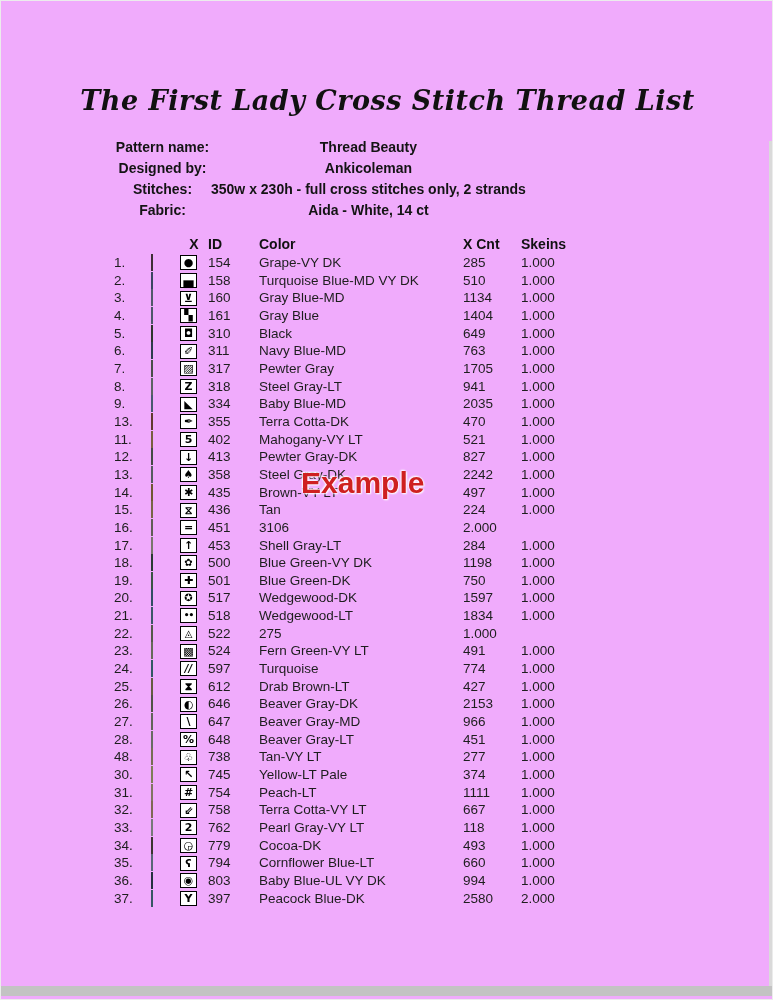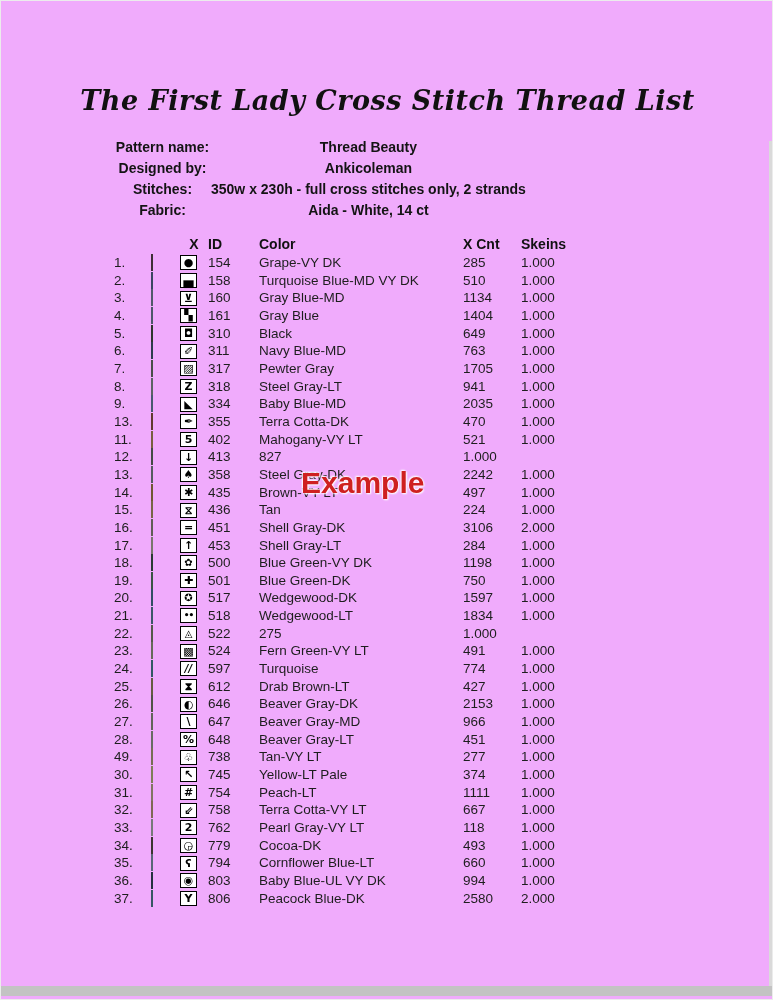--- a/index.html
+++ b/index.html
@@ -235,20 +235,21 @@
       <span class="cell">1.000</span>
     </div>
 
     <div class="tgrid trow">
       <span class="cell">12.</span>
       <span class="cell"><span class="swatch" style="background: rgb(103, 115, 105);"></span></span>
       <span class="cell">
             <span class="symbox">↓</span>
           </span>
       <span class="cell">413</span>
+      <span class="cell">Pewter Gray-DK</span>
       <span class="cell">827</span>
       <span class="cell">1.000</span>
     </div>
 
     <div class="tgrid trow">
       <span class="cell">13.</span>
       <span class="cell"><span class="swatch" style="background: rgb(140, 154, 162);"></span></span>
       <span class="cell">
             <span class="symbox">♠</span>
           </span>
@@ -282,21 +283,20 @@
       <span class="cell">1.000</span>
     </div>
 
     <div class="tgrid trow">
       <span class="cell">16.</span>
       <span class="cell"><span class="swatch" style="background: rgb(166, 158, 142);"></span></span>
       <span class="cell">
             <span class="symbox">=</span>
           </span>
       <span class="cell">451</span>
-      <span class="cell">Shell Gray-DK</span>
       <span class="cell">3106</span>
       <span class="cell">2.000</span>
     </div>
 
     <div class="tgrid trow">
       <span class="cell">17.</span>
       <span class="cell"><span class="swatch" style="background: rgb(219, 214, 194);"></span></span>
       <span class="cell">
             <span class="symbox">↑</span>
           </span>
@@ -431,21 +431,21 @@
       <span class="cell">
             <span class="symbox">%</span>
           </span>
       <span class="cell">648</span>
       <span class="cell">Beaver Gray-LT</span>
       <span class="cell">451</span>
       <span class="cell">1.000</span>
     </div>
 
     <div class="tgrid trow">
-      <span class="cell">49.</span>
+      <span class="cell">48.</span>
       <span class="cell"><span class="swatch" style="background: rgb(216, 192, 138);"></span></span>
       <span class="cell">
             <span class="symbox">♧</span>
           </span>
       <span class="cell">738</span>
       <span class="cell">Tan-VY LT</span>
       <span class="cell">277</span>
       <span class="cell">1.000</span>
     </div>
 
@@ -532,21 +532,21 @@
       <span class="cell">994</span>
       <span class="cell">1.000</span>
     </div>
 
     <div class="tgrid trow">
       <span class="cell">37.</span>
       <span class="cell"><span class="swatch" style="background: rgb(74, 143, 173);"></span></span>
       <span class="cell">
             <span class="symbox">Y</span>
           </span>
-      <span class="cell">806</span>
+      <span class="cell">397</span>
       <span class="cell">Peacock Blue-DK</span>
       <span class="cell">2580</span>
       <span class="cell">2.000</span>
     </div>
   </div>
   </div>
 
   <div class="watermark" style="color: rgb(207, 32, 32);">Example</div>
 
   <div class="scan-edge-bottom"></div>

